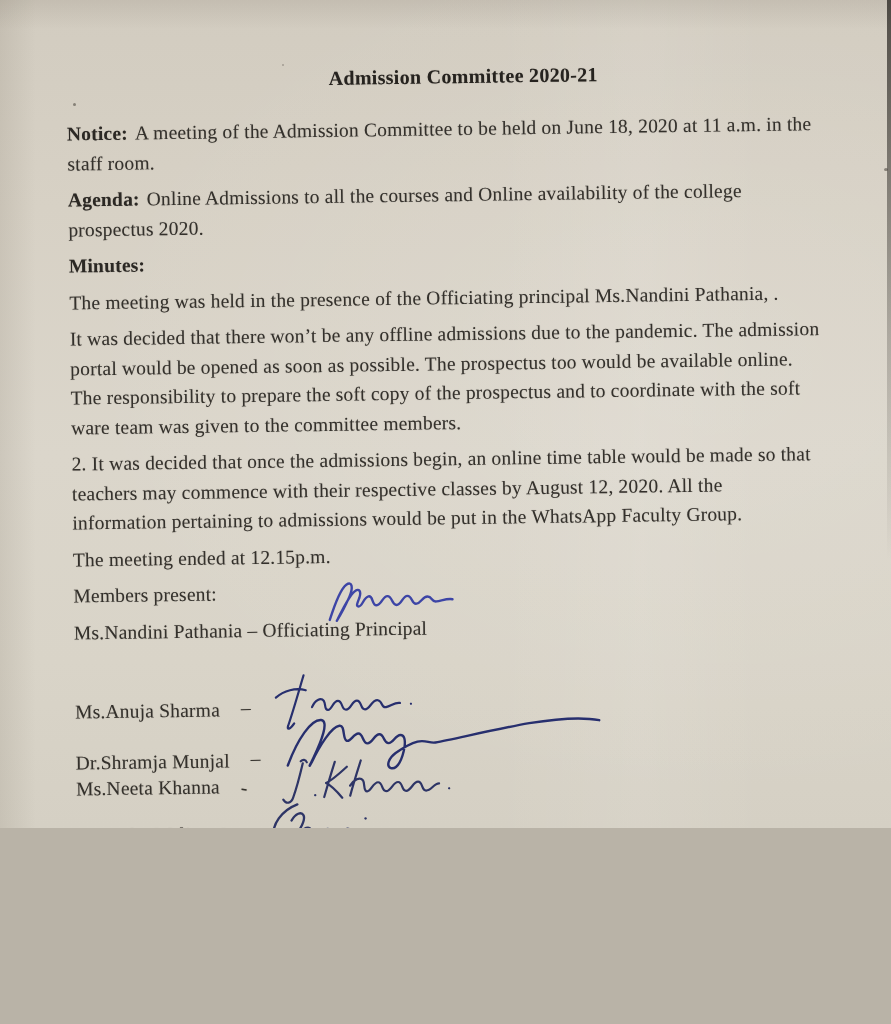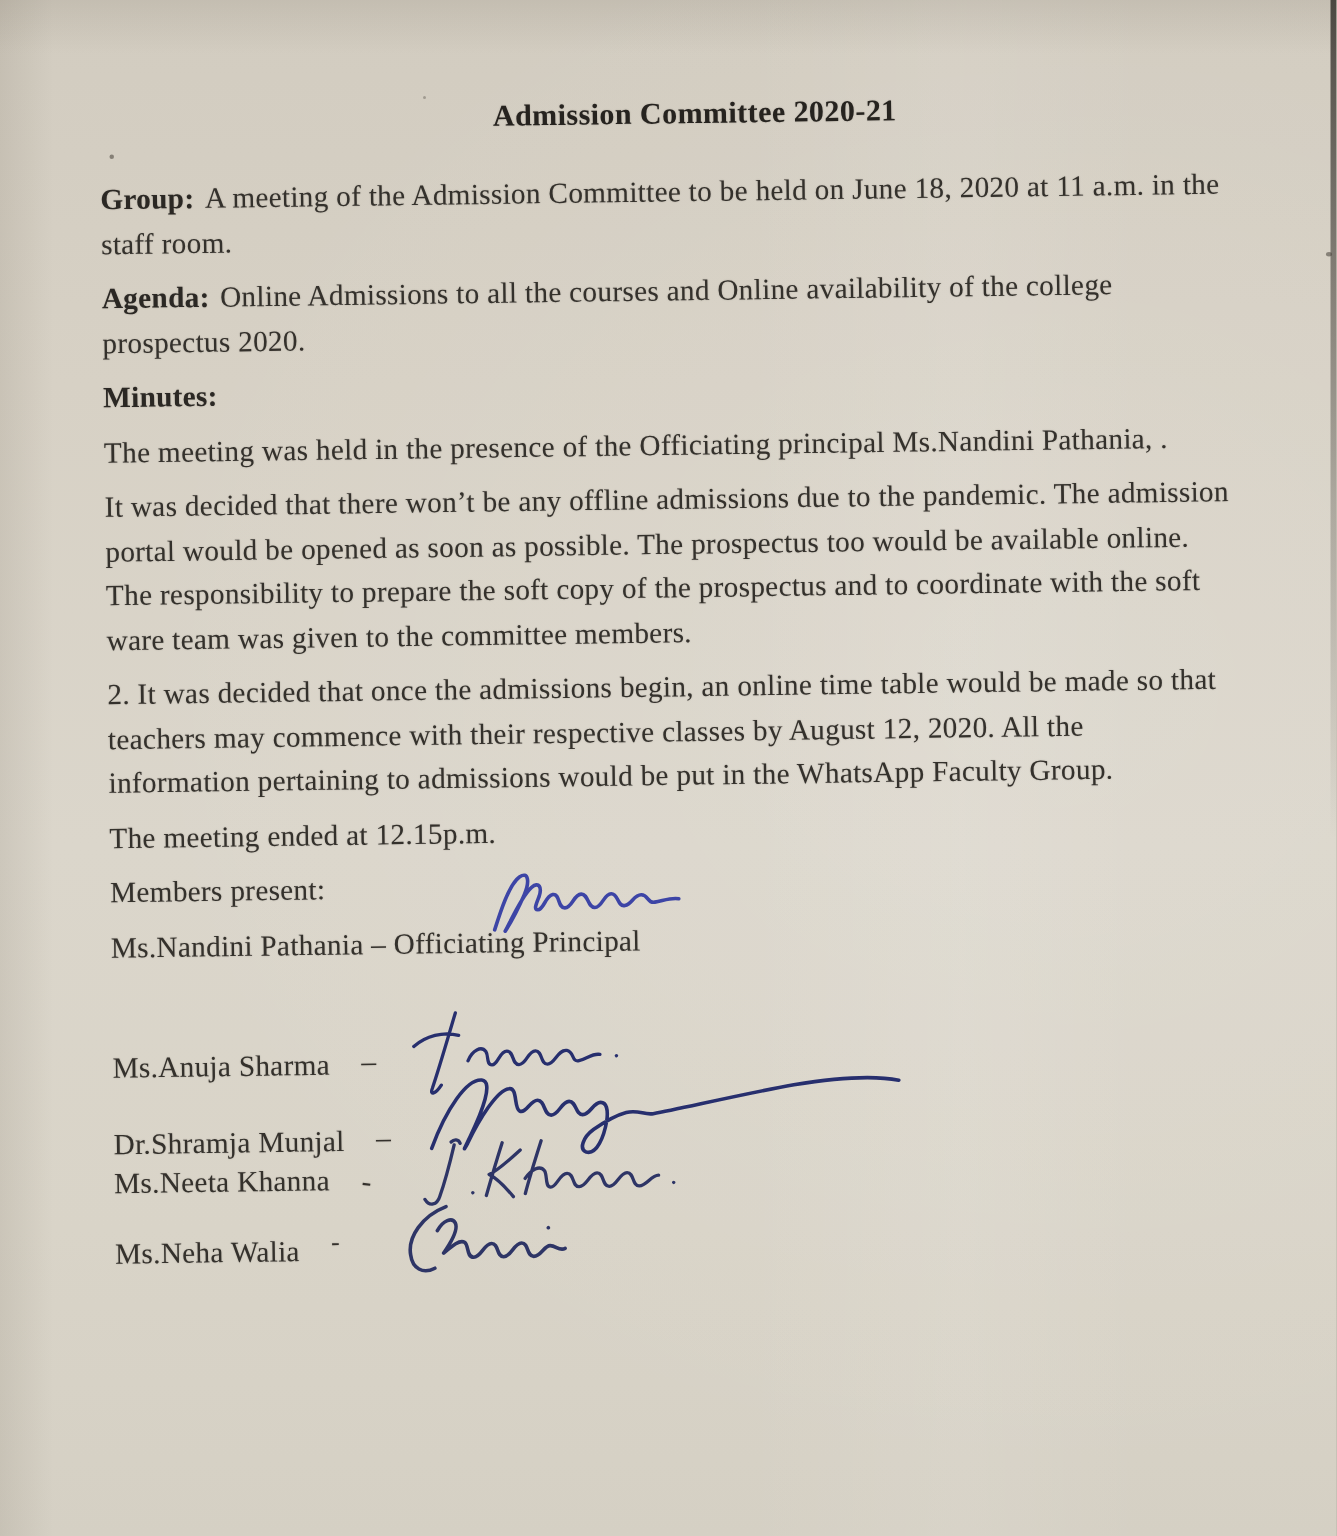--- a/index.html
+++ b/index.html
@@ -1,18 +1,18 @@
 <!DOCTYPE html>
 <html><head>
 <meta charset="utf-8">
 <style>
   html,body{margin:0;padding:0;}
   body{width:891px;height:1024px;overflow:hidden;background:#b9b3a7;
        font-family:"Liberation Serif","DejaVu Serif",serif;}
-  .photo{position:relative;width:891px;height:1024px;overflow:hidden;
+  .photo{position:relative;width:891px;height:828px;overflow:hidden;
     background:
       radial-gradient(120% 90% at 78% 45%, rgba(255,255,255,0.10), rgba(0,0,0,0) 60%),
       linear-gradient(180deg, rgba(95,85,70,0.12) 0, rgba(0,0,0,0) 3.5%),
       linear-gradient(90deg, rgba(100,90,75,0.12) 0, rgba(0,0,0,0) 4%,
                       rgba(0,0,0,0) 55%, rgba(255,255,255,0.07) 72%, rgba(0,0,0,0) 86%),
       linear-gradient(180deg, #d2ccc0 0%, #d7d1c5 25%, #dbd6cb 55%, #d9d4c8 80%, #d5d0c4 100%);
   }
   .edge-right{position:absolute;right:0;top:0;width:4px;height:560px;
     background:linear-gradient(180deg, rgba(35,32,28,0.75), rgba(35,32,28,0.25) 60%, rgba(35,32,28,0) 100%);}
   .speck{position:absolute;border-radius:50%;background:rgba(70,64,56,0.55);}
@@ -52,21 +52,21 @@
   <div class="edge-right"></div>
   <div class="speck s1"></div>
   <div class="speck s2"></div>
   <div class="speck s3"></div>
 
   <div class="content">
 
     <h1 class="title">Admission Committee 2020-21</h1>
 
     <p>
-      <span class="lbl">Group:</span><span class="t">A meeting of the Admission Committee to be held on June 18, 2020 at 11 a.m. in the</span>
+      <span class="lbl">Notice:</span><span class="t">A meeting of the Admission Committee to be held on June 18, 2020 at 11 a.m. in the</span>
       <span class="line">staff room.</span>
     </p>
 
     <p>
       <span class="lbl">Agenda:</span><span class="t">Online Admissions to all the courses and Online availability of the college</span>
       <span class="line">prospectus 2020.</span>
     </p>
 
     <p>
       <span class="lbl">Minutes:</span>

